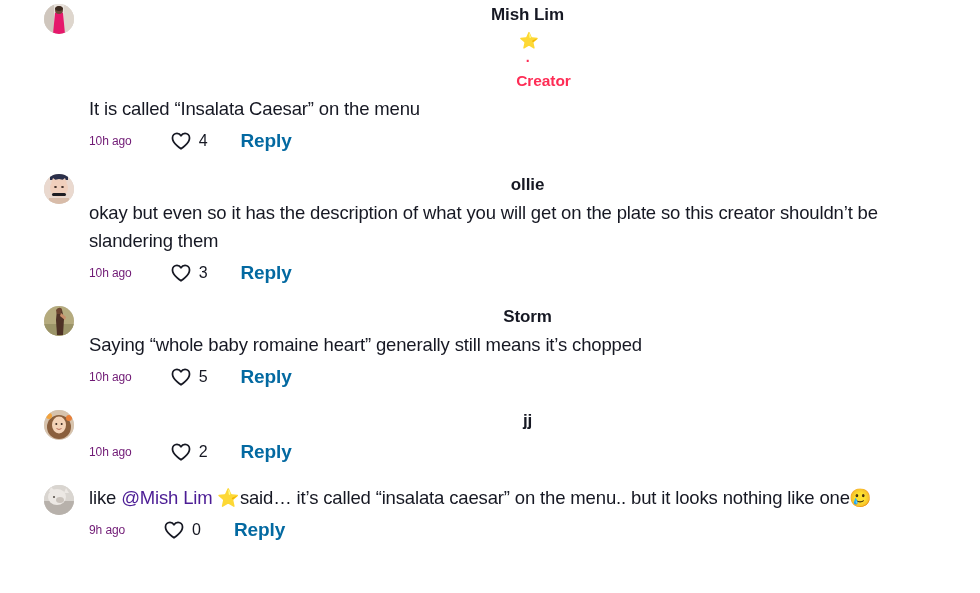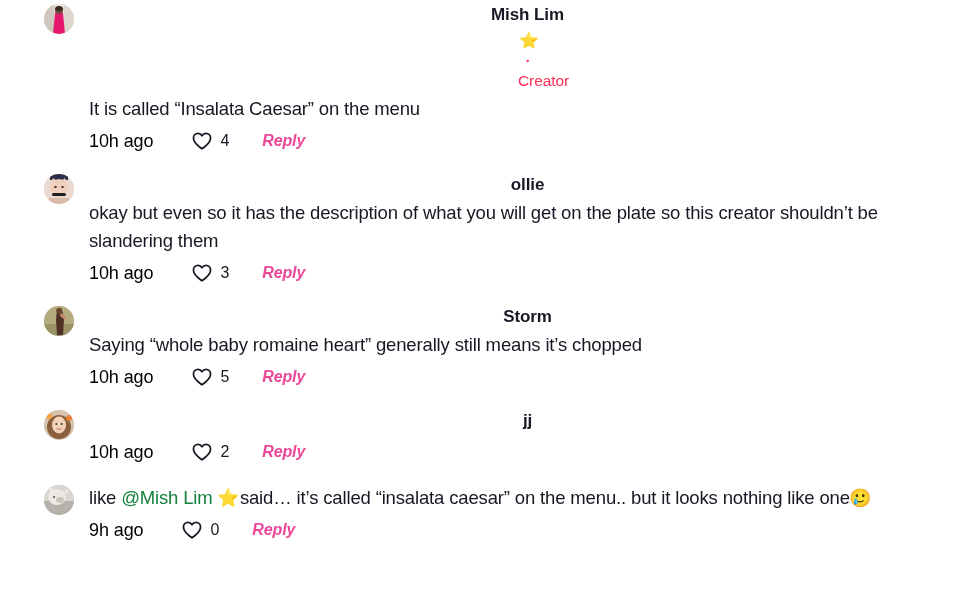--- a/index.html
+++ b/index.html
@@ -66,68 +66,67 @@
   }
   .dot-sep {
     margin: 0 4px 0 5px;
     color: #fe2c55;
     font-weight: 700;
     font-size: 14px;
     line-height: 1;
   }
   .creator-badge {
     color: #fe2c55;
-    font-weight: 400;
+    font-weight: 700;
     font-size: 15.5px;
     letter-spacing: -0.1px;
     margin-left: 32px;
   }
 
   .text {
     font-size: 18.5px;
     color: #161823;
     line-height: 28px;
     font-weight: 400;
     letter-spacing: -0.15px;
     margin-top: 1px;
     word-wrap: break-word;
   }
-  .mention { color: #15803d; }
+  .mention { color: #4c1d95; }
   .inline-emoji { font-size: 18px; }
 
   .meta {
     display: flex;
     align-items: center;
     margin-top: 5px;
     height: 26px;
   }
   .timestamp {
-    font-size: 18px;
-    color: #000000;
+    font-size: 12px;
+    color: #701a75;
     letter-spacing: -0.1px;
   }
   .like-group {
     display: flex;
     align-items: center;
     margin-left: 38px;
   }
   .heart-icon { display: block; }
   .like-count {
     font-size: 16px;
     color: #161823;
     margin-left: 7px;
     letter-spacing: -0.1px;
   }
   .reply-btn {
-    font-size: 16px;
+    font-size: 19px;
     font-weight: 700;
-    color: #ec4899;
+    color: #0369a1;
     margin-left: 33px;
     letter-spacing: -0.1px;
-    font-style: italic;
   }
 
   
   .comment.c0 { padding-top: 2px; }
   .comment.c1 { padding-top: 18px; }
   .comment.c2 { padding-top: 18px; }
   .comment.c3 { padding-top: 18px; }
   .comment.c4 { padding-top: 18px; }
 </style>
 </head>

